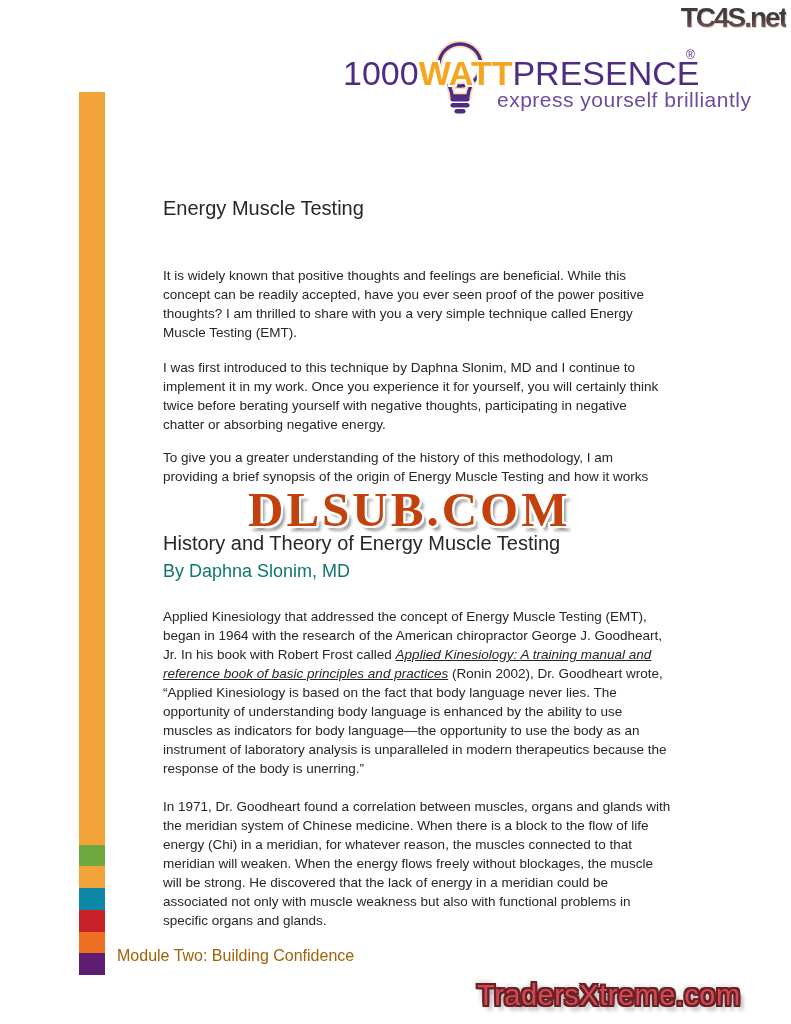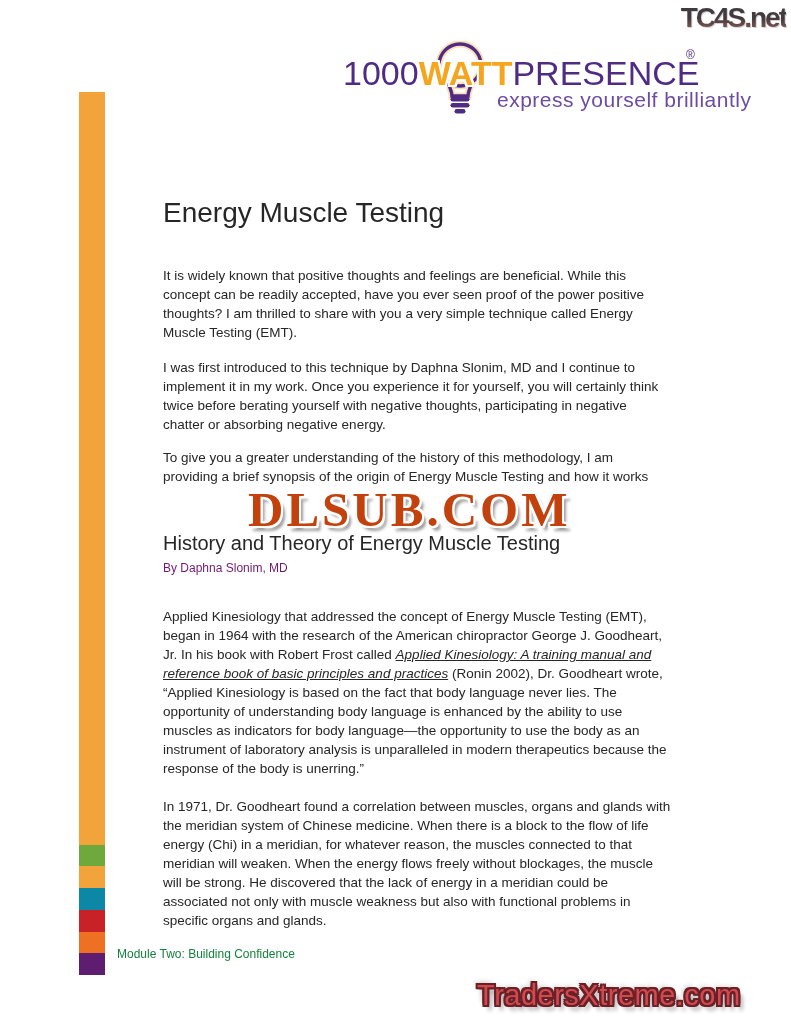--- a/index.html
+++ b/index.html
@@ -35,32 +35,32 @@
   .bulb{position:absolute;left:434px;top:41px;width:52px;height:78px;z-index:1;}
 
   
   .left-bar{position:absolute;left:79px;top:92px;width:26px;display:flex;flex-direction:column;}
   .left-bar div{width:26px;}
   .seg-main{height:753px;}
   .seg-s{height:22px;}
   .seg-s1{height:21px;}
 
   
-  .doc-title{position:absolute;left:163px;top:197px;font-size:28px;color:#262626;}
+  .doc-title{position:absolute;left:163px;top:197px;font-size:20px;color:#262626;}
   .para{position:absolute;left:163px;width:600px;font-size:13.5px;line-height:19px;
     color:#262626;white-space:pre-line;}
   .p1{top:266px;}
   .p2{top:358px;}
   .p3{top:448px;}
   .h2{position:absolute;left:163px;top:532px;font-size:20px;color:#262626;text-align:center;}
-  .byline{position:absolute;left:163px;top:561px;font-size:12px;color:#701a75;}
+  .byline{position:absolute;left:163px;top:561px;font-size:18px;color:#0f766e;}
   .p4{top:607px;}
   .p5{top:797px;}
   .book-title{font-style:italic;text-decoration:underline;}
-  .module-footer{position:absolute;left:117px;top:947px;font-size:12px;color:#15803d;}
+  .module-footer{position:absolute;left:117px;top:947px;font-size:16px;color:#a16207;}
 
   
   .dlsub{
     position:absolute;left:248px;top:485px;z-index:3;
     font-family:Liberation Serif, serif;font-weight:bold;font-size:49px;letter-spacing:3px;
     color:#c2410c;line-height:1;
     text-shadow:-2px -2px 0 #fff,2px -2px 0 #fff,-2px 2px 0 #fff,2px 2px 0 #fff,
                 -2px 0 0 #fff,2px 0 0 #fff,0 -2px 0 #fff,0 2px 0 #fff,
                 4px 5px 3px rgba(125,125,125,.75);
   }

